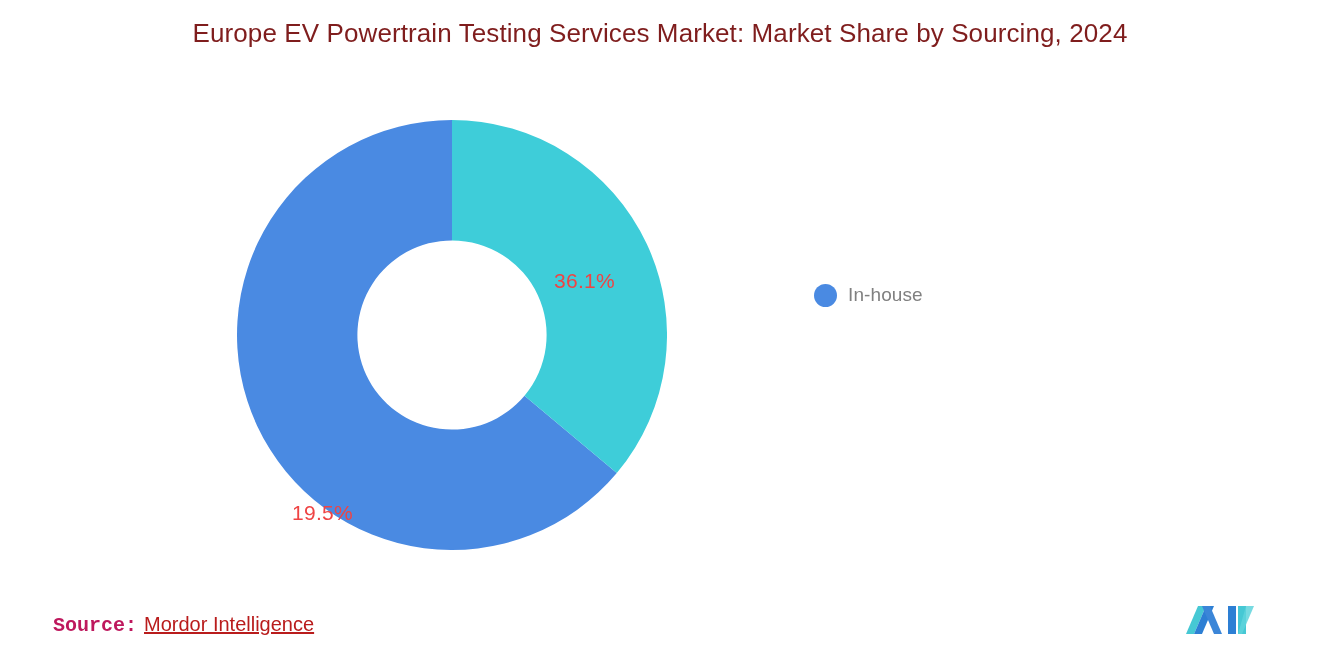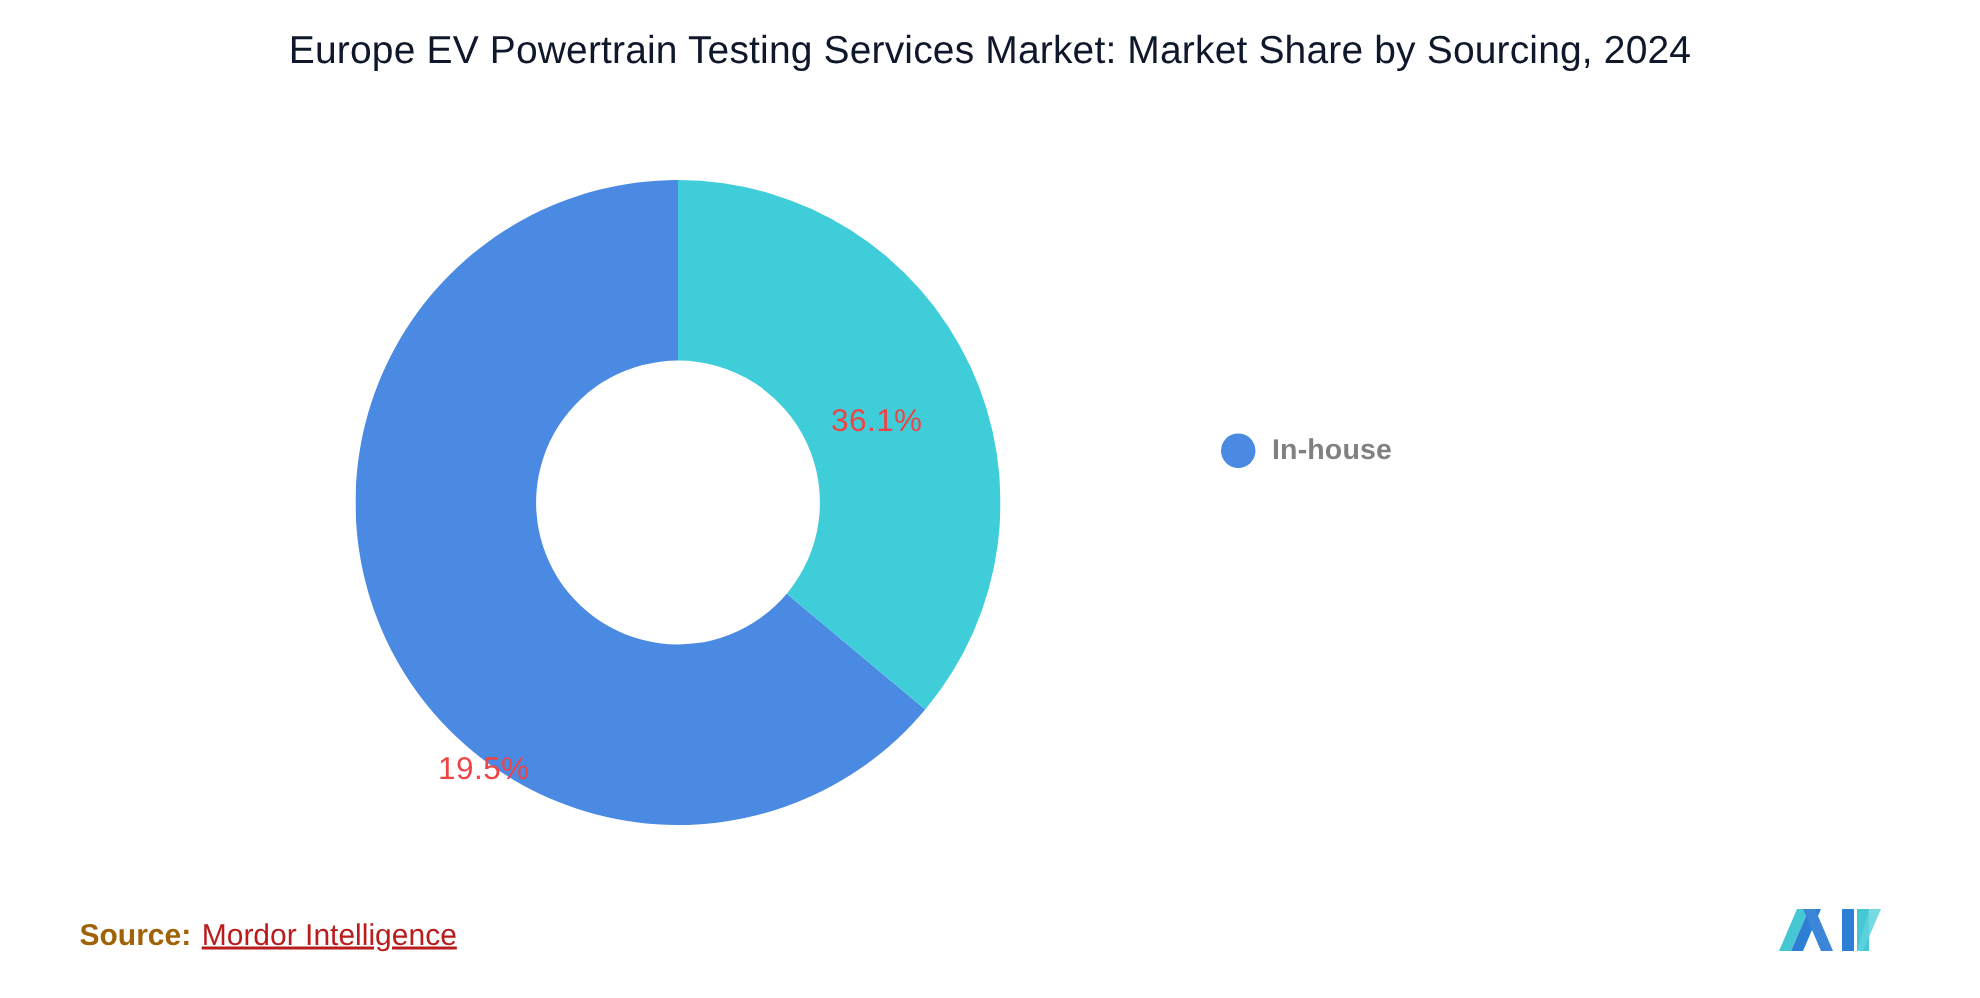--- a/index.html
+++ b/index.html
@@ -19,21 +19,21 @@
   
   #chart-title {
     position: absolute;
     left: 160px;
     top: 14px;
     width: 1000px;
     text-align: center;
     font-size: 26px;
     line-height: 39px;
     font-weight: 400;
-    color: #0f172a;
+    color: #7f1d1d;
     letter-spacing: 0.1px;
   }
 
   
   #donut-wrap {
     position: absolute;
     left: 237px;
     top: 120px;
     width: 430px;
     height: 430px;
@@ -56,23 +56,21 @@
   #label-outsourcing { left: 317px; top: 149px; }
 
   
   #legend {
     position: absolute;
     left: 814px;
     top: 284px;
   }
   .legend-row {
     display: flex;
-    align-items: center;
     height: 33px;
-    font-weight: bold;
   }
   .legend-dot {
     width: 23px;
     height: 23px;
     border-radius: 50%;
     flex: 0 0 auto;
   }
   .legend-text {
     margin-left: 11px;
     font-size: 19px;
@@ -85,21 +83,22 @@
   #source-line {
     position: absolute;
     left: 53px;
     top: 613px;
     font-size: 20px;
     color: #7d7d7d;
     white-space: nowrap;
   }
   #source-label {
     font-weight: 700;
-    color: #a16207;
+    color: #be185d;
+    font-family: Liberation Mono, monospace;
   }
   #source-value {
     margin-left: 7px;
     font-weight: 400;
     color: #b91c1c;
     text-decoration: underline;
   }
 
   
   #brand-logo {

